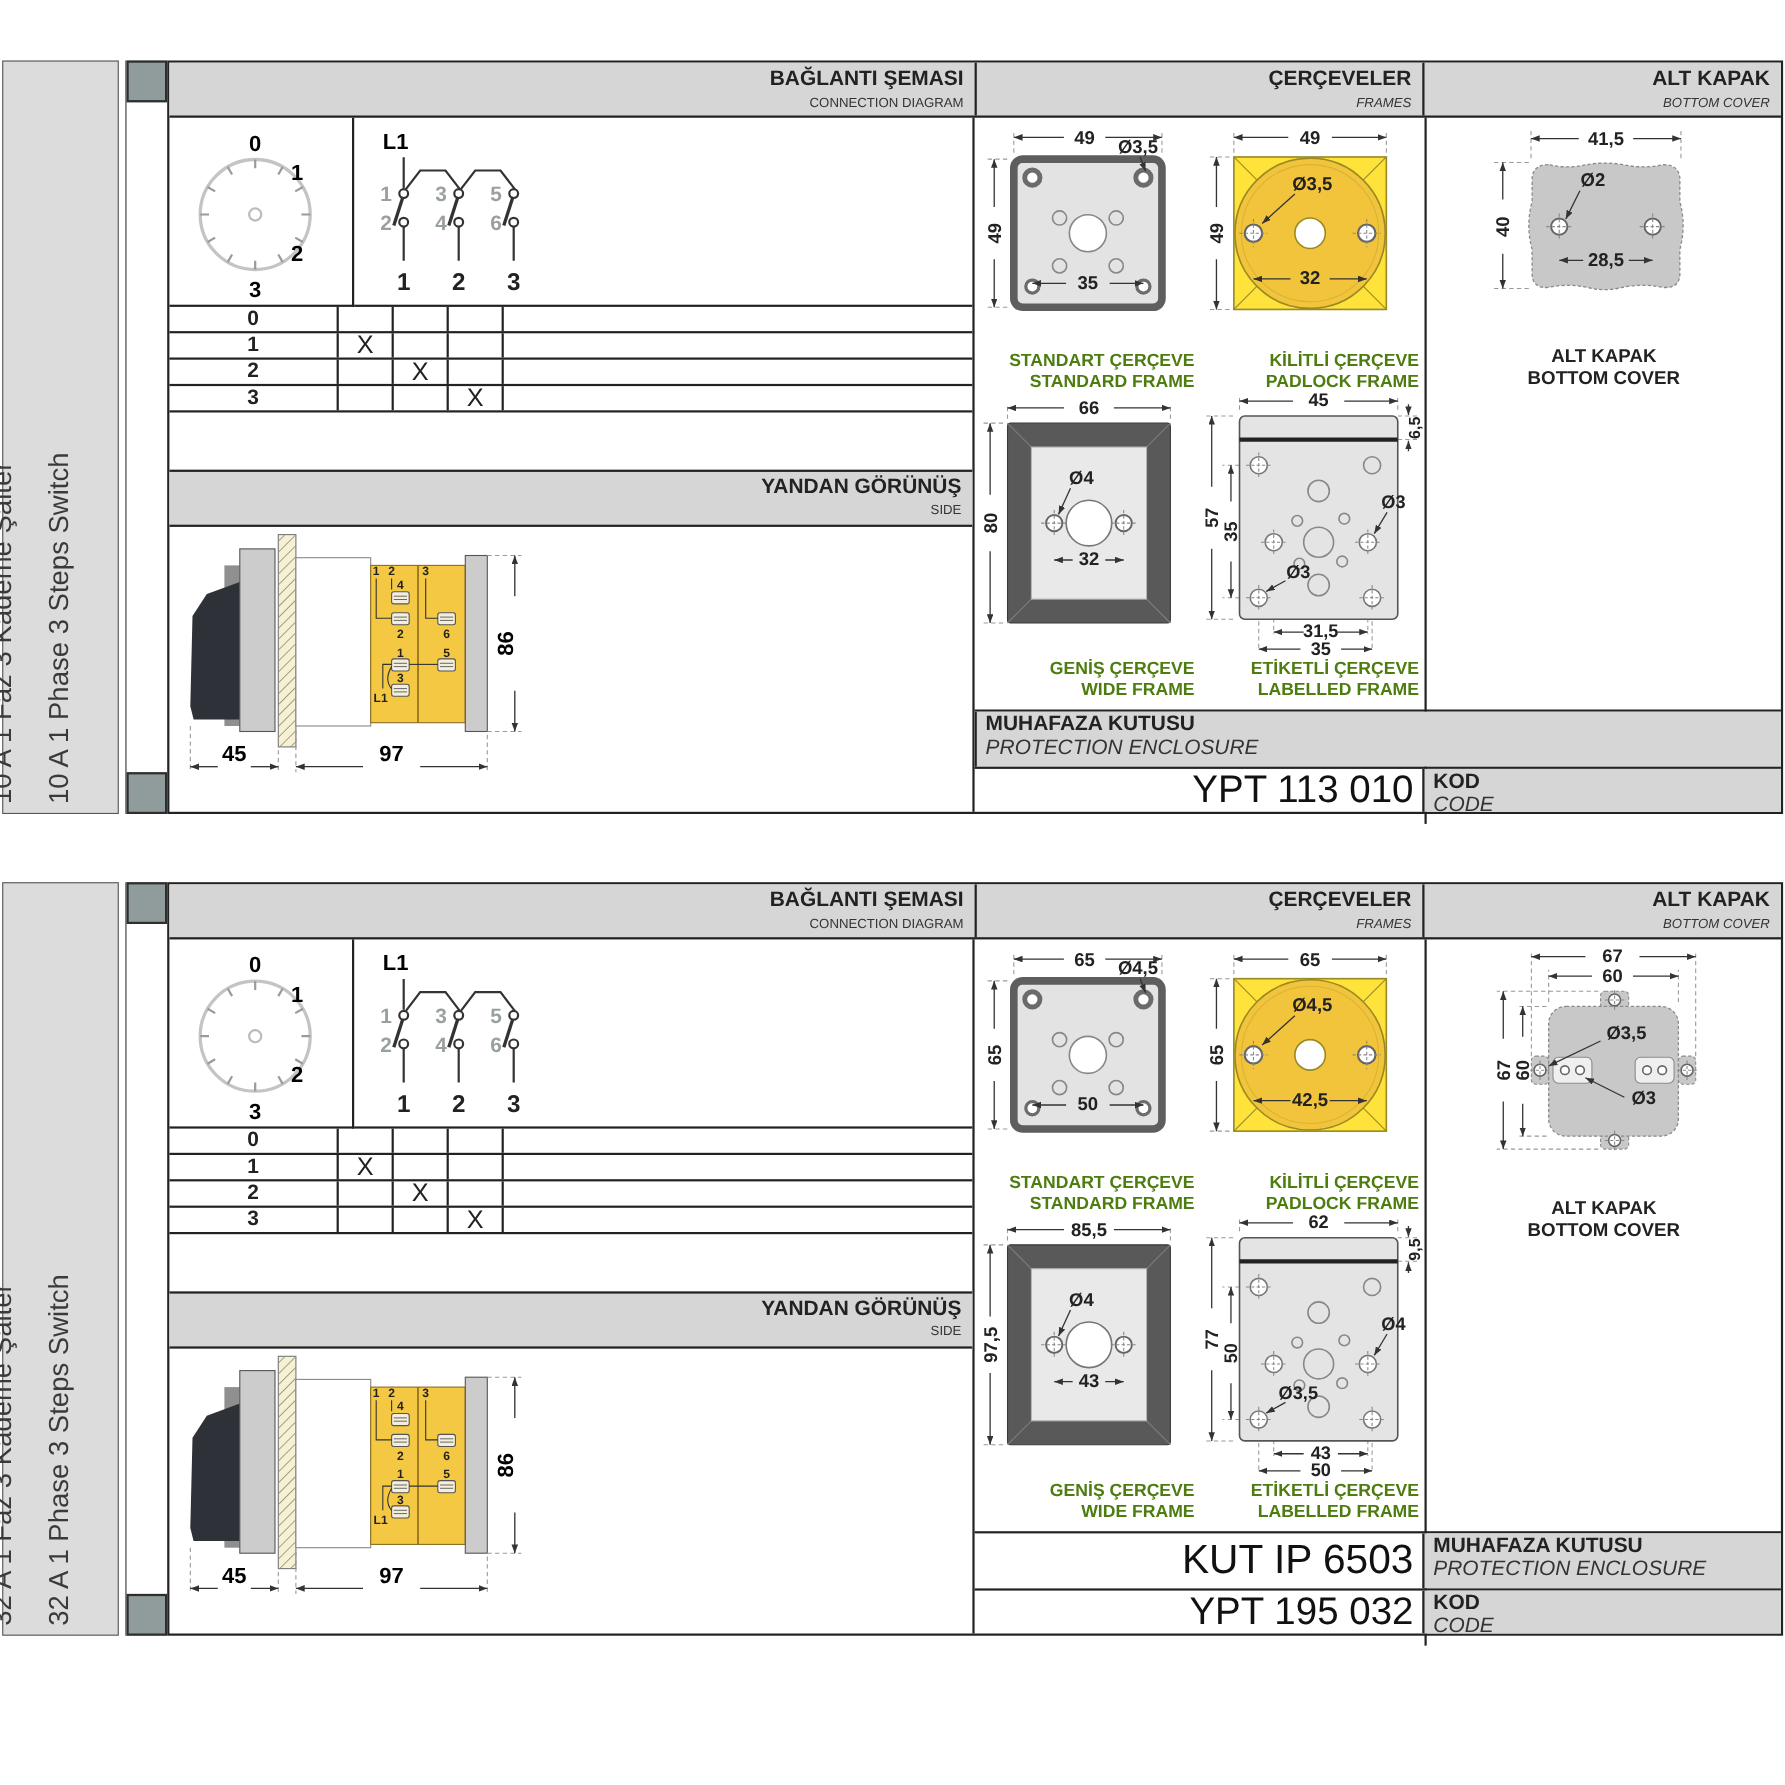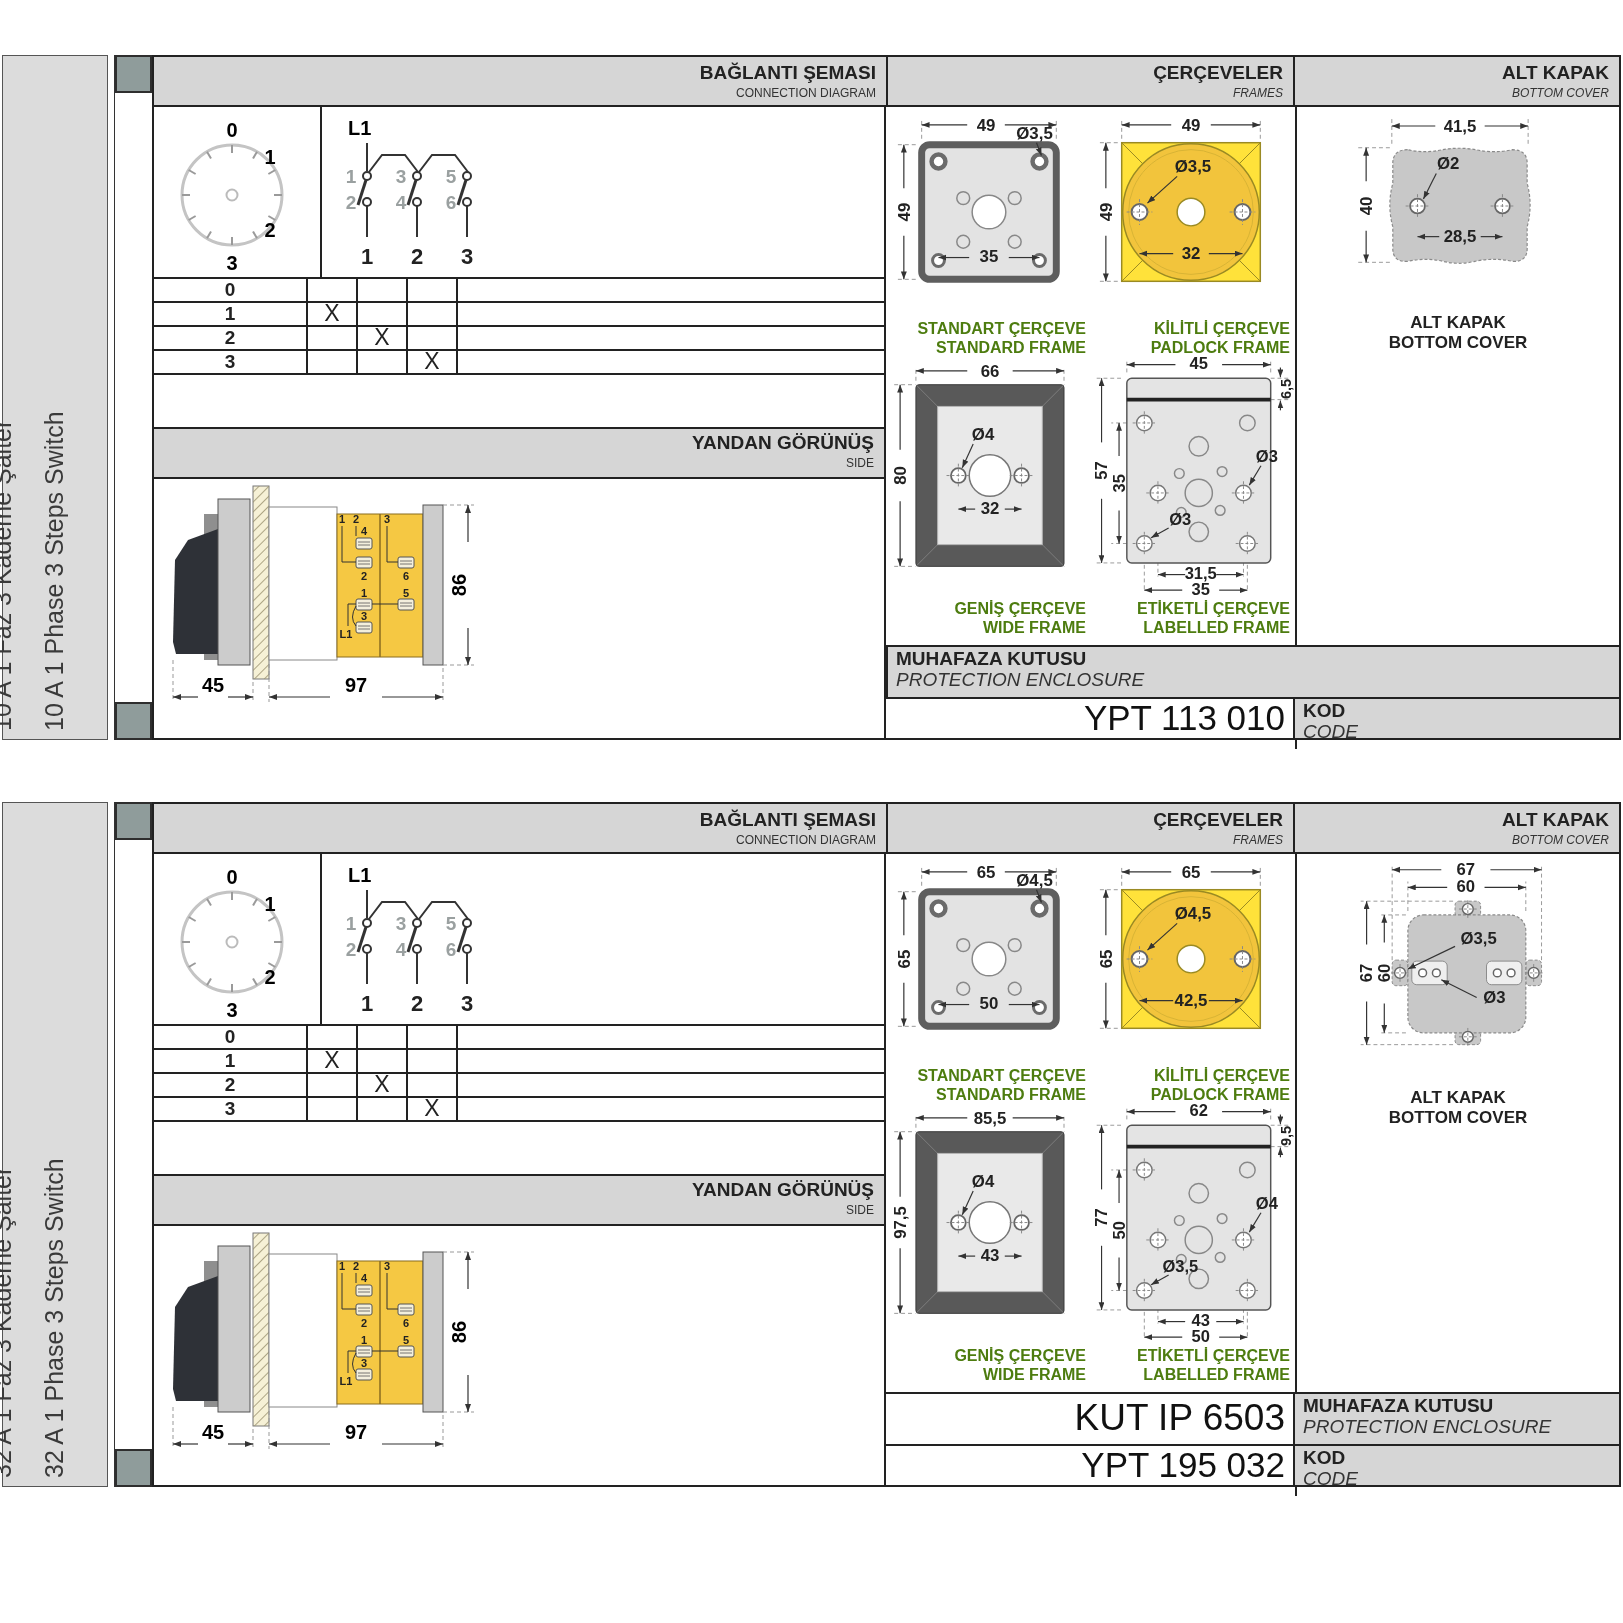--- a/index.html
+++ b/index.html
@@ -15,21 +15,21 @@
   
   .spine{position:absolute;left:114px;top:0;width:38px;height:100%;background:#fff;
          border-left:1px solid #333;box-sizing:border-box;}
   .sq{position:absolute;left:0;width:37px;height:38px;background:#8f9c9b;border:2px solid #2e2e2e;box-sizing:border-box;}
   .sq.top{top:0;} .sq.bot{bottom:0;}
   
   .content{position:absolute;left:152px;top:0;width:1469px;height:685px;background:#fff;
            border:2px solid #222;box-sizing:border-box;}
   .hdr{display:flex;height:50px;background:#d6d6d6;border-bottom:2px solid #222;box-sizing:border-box;}
   .hcell{box-sizing:border-box;padding:4px 10px 2px 4px;text-align:right;
-         display:flex;flex-direction:column;justify-content:center;}
+         display:flex;flex-direction:column;justify-content:space-between;}
   .hc1{width:732px;} .hc2{width:407px;border-left:2px solid #222;} .hc3{flex:1;border-left:2px solid #222;}
   .htr{font-weight:bold;font-size:19px;color:#222;line-height:22px;}
   .hen{font-size:12px;color:#333;line-height:19px;}
   .it{font-style:italic;}
   
   .diag{position:absolute;left:0;top:50px;width:732px;height:631px;border-right:2px solid #222;box-sizing:border-box;}
   .dialcell{position:absolute;left:0;top:0;width:166px;height:170px;border-right:2px solid #222;
             border-bottom:2px solid #222;box-sizing:content-box;}
   .contcell{position:absolute;left:168px;top:0;right:0;height:170px;border-bottom:2px solid #222;}
   .ptable{position:absolute;left:0;top:172px;width:100%;}

